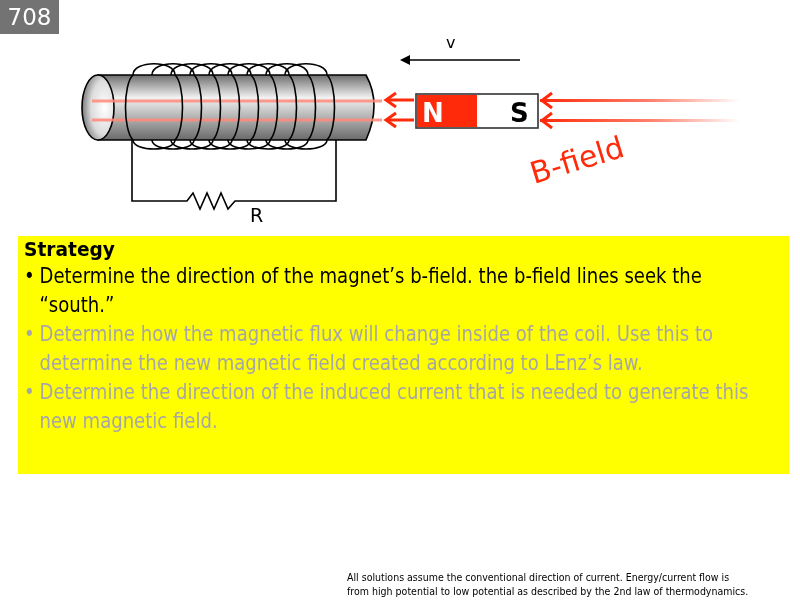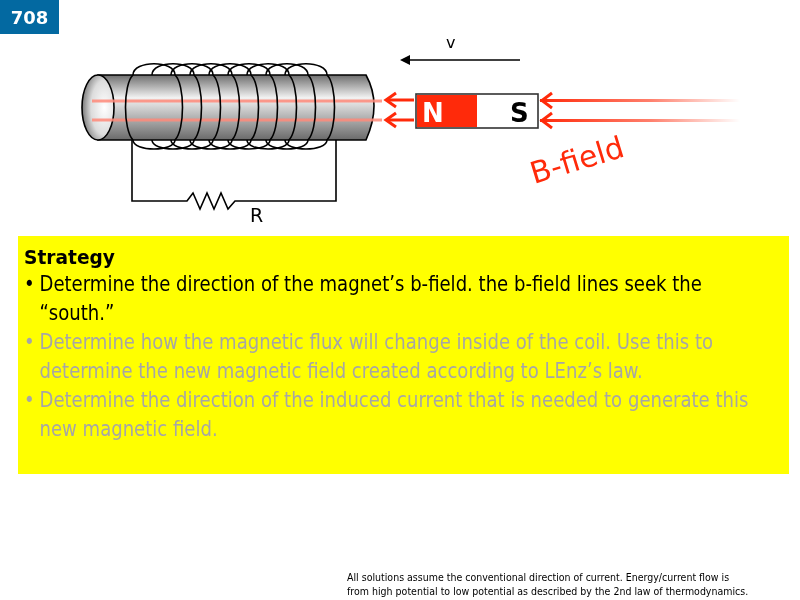--- a/index.html
+++ b/index.html
@@ -1,19 +1,19 @@
 <!DOCTYPE html>
 <html><head>
 <meta charset="utf-8">
 <style>
   html, body { margin:0; padding:0; }
   body { width:800px; height:600px; background:#ffffff; position:relative; overflow:hidden; font-family:"DejaVu Sans", sans-serif; }
-  .badge { position:absolute; left:0; top:0; width:59px; height:34px; background:#0369a1; color:#fff; font-weight:bold; font-size:18px; display:flex; align-items:center; justify-content:center; letter-spacing:0px; }
+  .badge { position:absolute; left:0; top:0; width:59px; height:34px; background:#737373; color:#fff; font-weight:normal; font-size:23px; display:flex; align-items:center; justify-content:center; letter-spacing:0px; }
   .diagram { position:absolute; left:0; top:0; width:800px; height:235px; }
-  .strategy { position:absolute; left:18px; top:236px; width:771px; height:238px; background:#ffff00; box-sizing:border-box; padding:8px 6px 0 6px; font-family:"DejaVu Sans", sans-serif; }
+  .strategy { position:absolute; left:18px; top:236px; width:771px; height:238px; background:#ffff00; box-sizing:border-box; padding:0 6px 0 6px; font-family:"DejaVu Sans", sans-serif; }
   .strategy-title { font-weight:bold; font-size:20px; color:#000; line-height:26px; transform:scaleX(0.93); transform-origin:left; }
   .bullet { display:flex; font-size:21px; line-height:29px; transform:scaleX(0.86); transform-origin:left; width:116%; }
   .bullet .dot { width:18px; flex:none; }
   .bullet.active { color:#000; }
   .bullet.dim { color:#a6a6a6; }
   .footnote { position:absolute; left:347px; top:570px; width:450px; font-size:10.5px; line-height:14px; color:#000; font-family:"DejaVu Sans", sans-serif; transform:scaleX(0.9); transform-origin:left; white-space:nowrap; }
   svg text { font-family:"DejaVu Sans", sans-serif; }
 </style>
 </head>
 <body>

